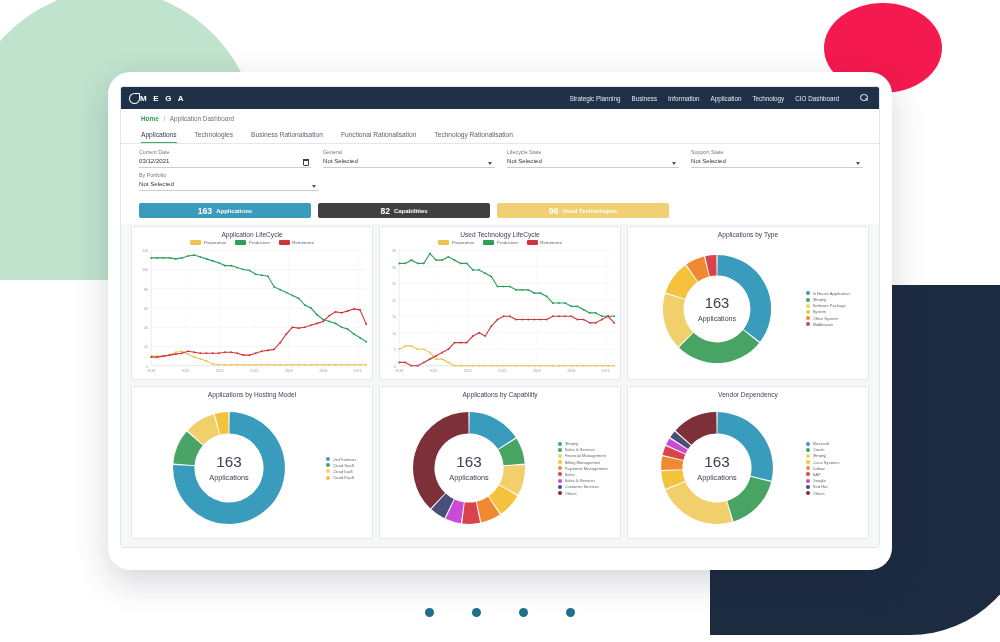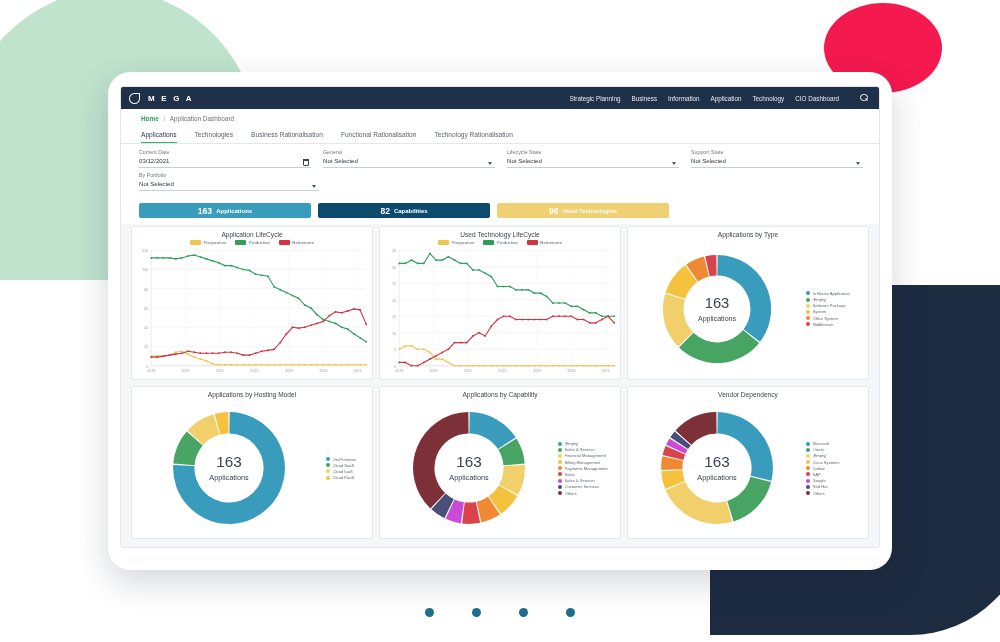--- a/index.html
+++ b/index.html
@@ -52,21 +52,21 @@
     border: 1px solid #e4e6ea;
     overflow: hidden; display: flex; flex-direction: column;
   }
 
   
   .topbar {
     height: 22px; background: #1f3049;
     display: flex; align-items: center;
     padding: 0 10px 0 8px; flex: none;
   }
-  .logo { display: flex; align-items: center; gap: 8px; }
+  .logo { display: flex; align-items: center; gap: 0; }
   .logo-mark {
     width: 11px; height: 11px; border: 1.4px solid #ffffff;
     border-radius: 60% 10% 60% 60%;
   }
   .logo-text {
     color: #fff; font-size: 8px; letter-spacing: 2.2px; font-weight: 700;
   }
   .nav { margin-left: auto; display: flex; align-items: center; gap: 11px; }
   .nav-item { color: #e8ecf2; font-size: 6.3px; white-space: nowrap; cursor: pointer; }
   .search-ico {
@@ -268,21 +268,21 @@
             <span class="caret"></span>
           </div>
         </div>
       </div>
 
       <div class="kpis">
         <div class="kpi" id="kpi0" style="background: rgb(58, 156, 189);">
           <span class="kpi-num">163</span>
           <span class="kpi-label">Applications</span>
         </div>
-        <div class="kpi" id="kpi1" style="background: #0c4a6e;">
+        <div class="kpi" id="kpi1" style="background: #404040;">
           <span class="kpi-num">82</span>
           <span class="kpi-label">Capabilities</span>
         </div>
         <div class="kpi" id="kpi2" style="background: rgb(240, 208, 115); text-align: right;">
           <span class="kpi-num">96</span>
           <span class="kpi-label">Used Technologies</span>
         </div>
       </div>
 
       <div class="grid">

